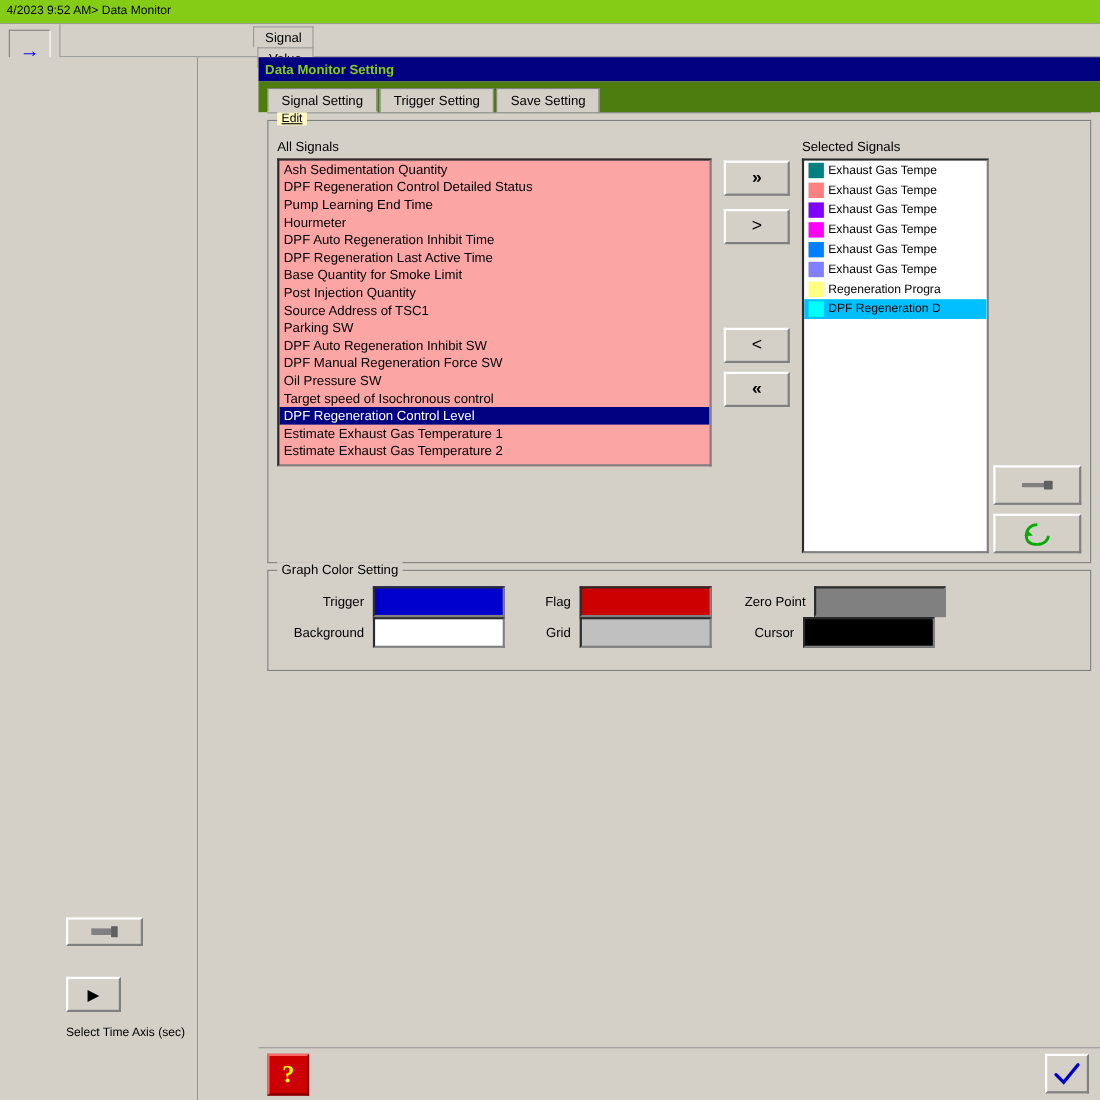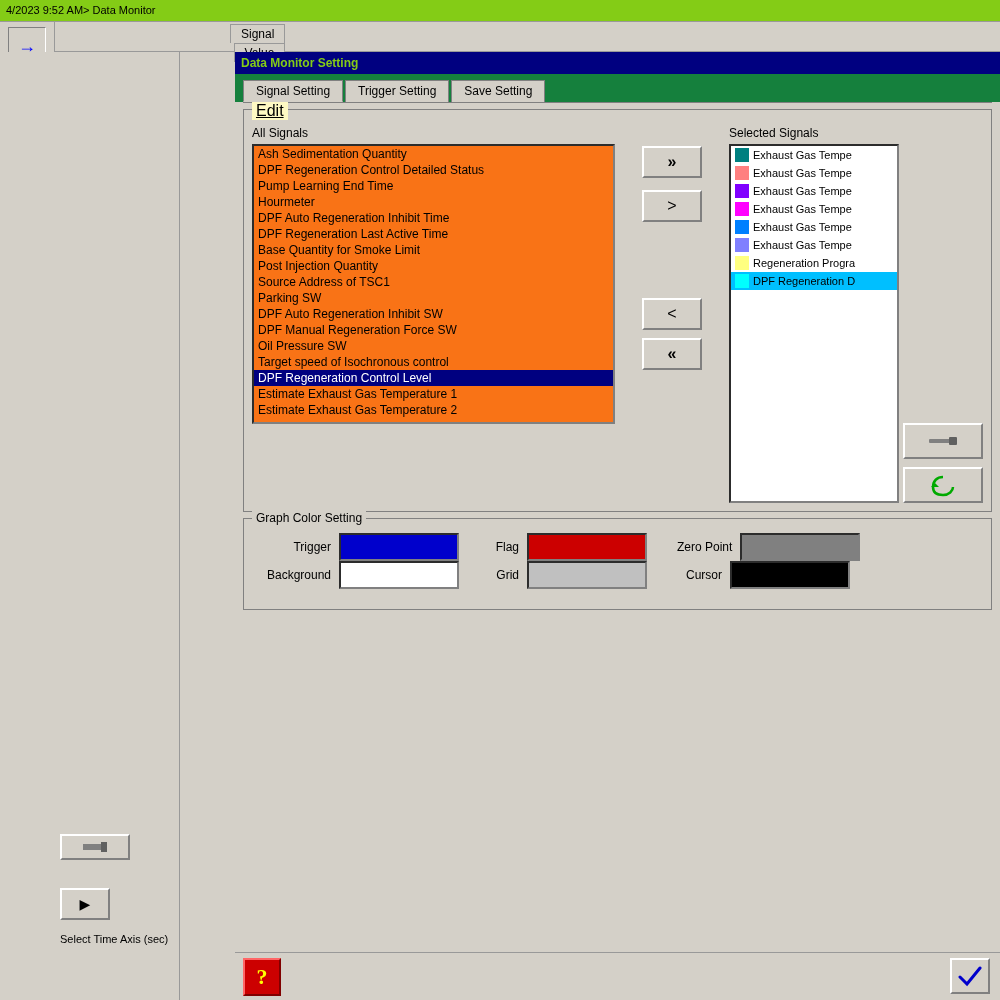--- a/index.html
+++ b/index.html
@@ -89,21 +89,21 @@
       font-weight: bold;
       height: 22px;
       display: flex;
       align-items: center;
     }
 
     
     .tab-bar {
       display: flex;
       padding: 6px 8px 0 8px;
-      background: #15803d;
+      background: #4d7c0f;
     }
 
     .tab {
       display: inline-block;
       padding: 3px 12px;
       border: 1px solid #808080;
       border-bottom: none;
       background: #d4d0c8;
       cursor: pointer;
       font-size: 12px;
@@ -117,28 +117,28 @@
       z-index: 1;
       font-weight: normal;
     }
 
     .group-box-title {
       position: absolute;
       top: -8px;
       left: 8px;
       background: #fef9c3;
       padding: 0 4px;
-      font-size: 16px;
+      font-size: 11px;
       text-decoration: underline;
     }
 
     .listbox {
       width: 100%;
       height: 280px;
-      background: #f97316;
+      background: #fca5a5;
       border: 2px inset #808080;
       overflow-y: scroll;
       overflow-x: hidden;
     }
 
     .list-item {
       padding: 1px 4px;
       cursor: pointer;
       white-space: nowrap;
       font-size: 12px;
@@ -352,21 +352,21 @@
     <div class="tab">
       <span>Save Setting</span>
     </div>
   </div>
 
   <div style="border-top: 1px solid #808080; margin: 0 8px;"></div>
 
   <div style="margin: 6px 8px 6px 8px; border: 1px solid #808080; padding: 16px 8px 8px 8px; position:relative;">
     <span class="group-box-title">Edit</span>
 
-    <div style="display:flex; gap:22px; align-items:flex-start;">
+    <div style="display:flex; gap:6px; align-items:flex-start;">
 
       <div style="flex:1; display:flex; flex-direction:column;">
         <div style="font-size:12px; margin-bottom:4px;">All Signals</div>
         <div style="position:relative; display:flex;">
           <div class="listbox" id="all-signals-list" style="flex:1;">
           <div class="list-item">Ash Sedimentation Quantity</div>
               <div class="list-item">DPF Regeneration Control Detailed Status</div>
               <div class="list-item">Pump Learning End Time</div>
               <div class="list-item">Hourmeter</div>
               <div class="list-item">DPF Auto Regeneration Inhibit Time</div>

